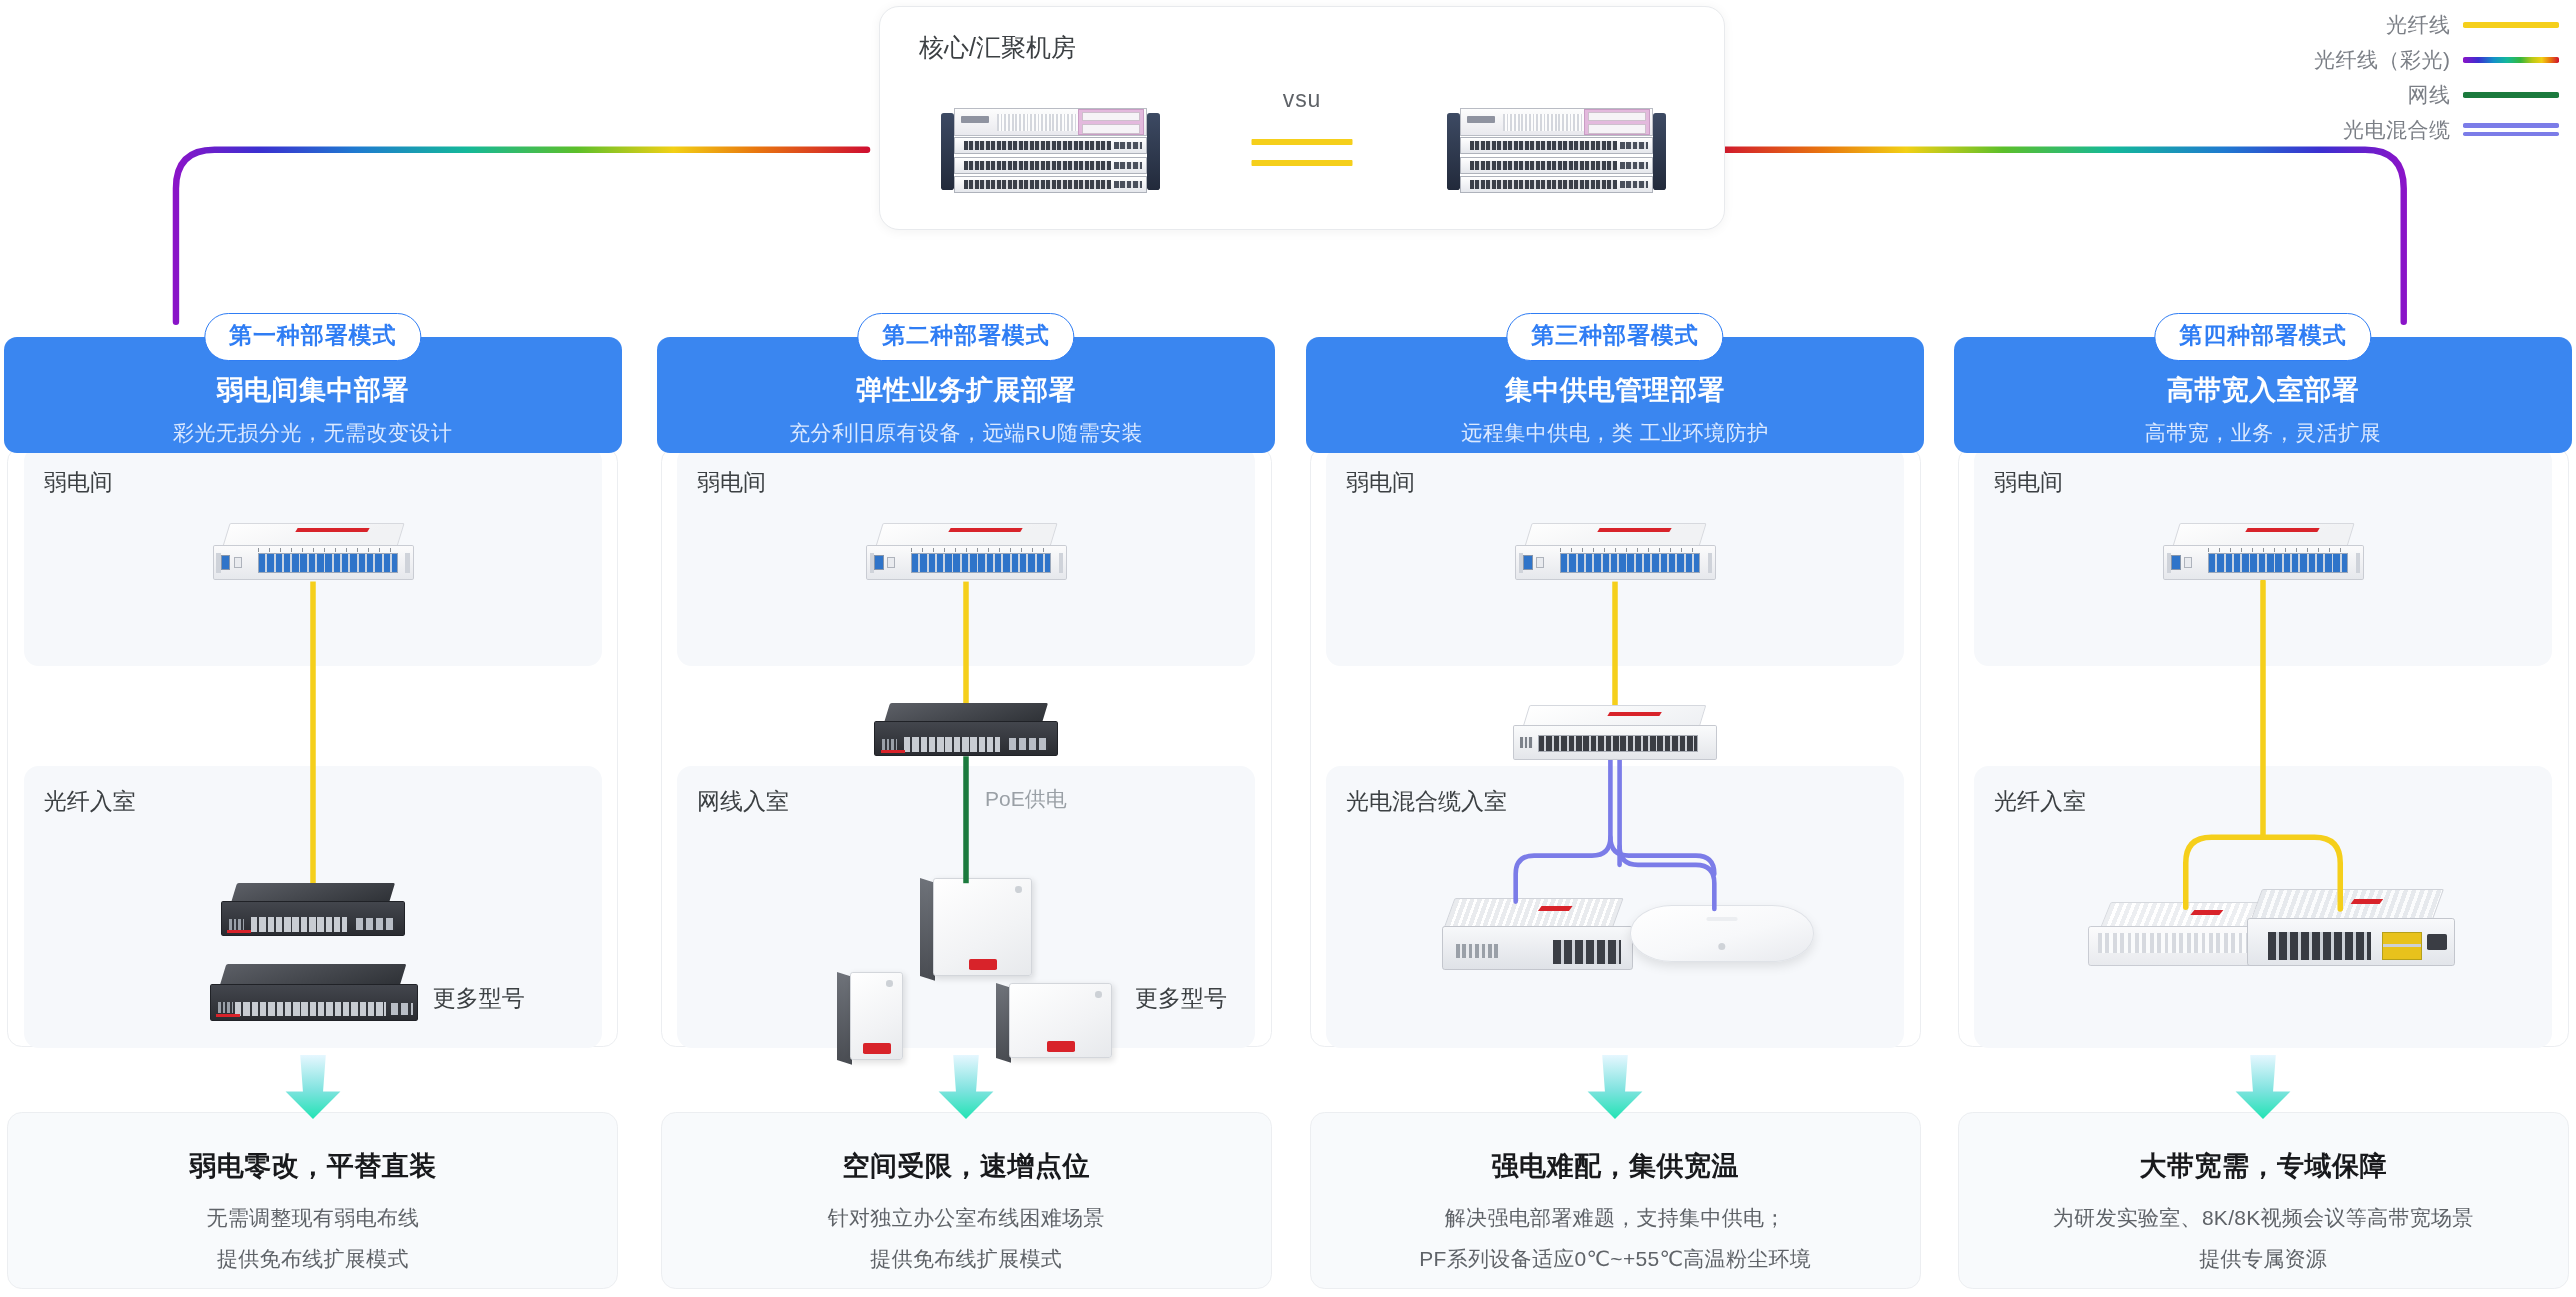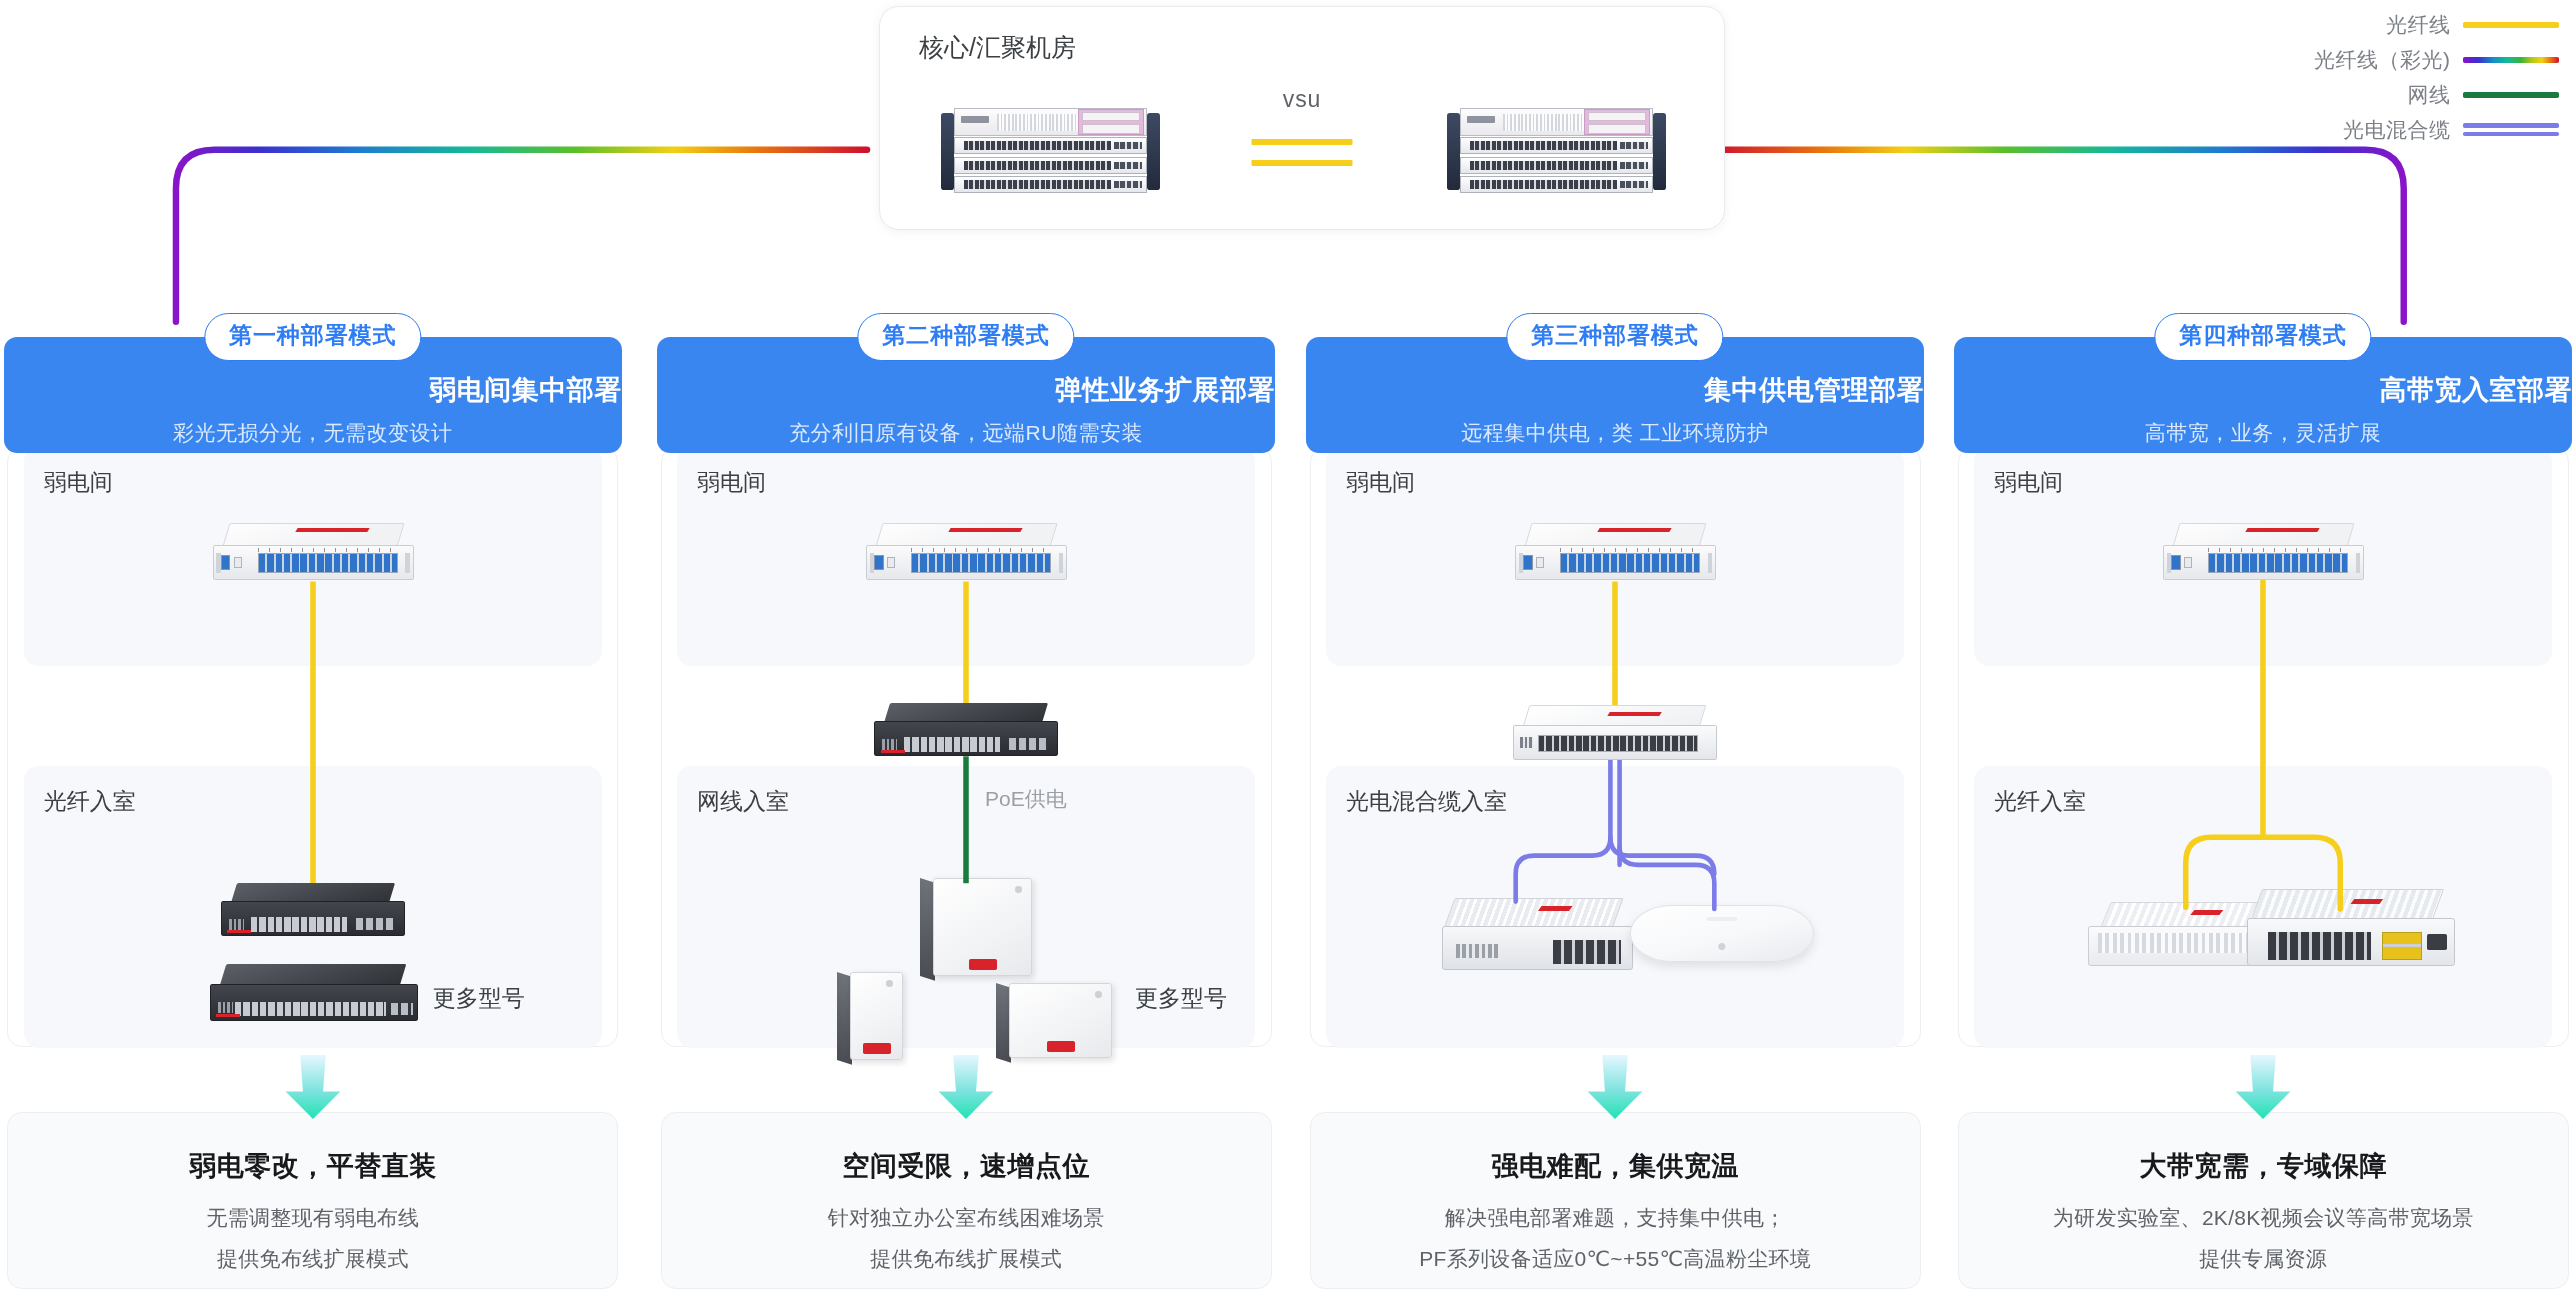--- a/index.html
+++ b/index.html
@@ -90,21 +90,21 @@
     position: absolute; left: 50%; transform: translateX(-50%); top: 0;
     background:#ffffff; border:1.8px solid #2f7df4; border-radius: 24px;
     padding: 6.4px 24px 8.3px; font-size: 23px; font-weight: bold; color:#2f7df4;
     white-space: nowrap; z-index: 8; letter-spacing: 0.9px;
   }
   .head {
     position: absolute; top: 24px; left:0; width: 618px; height: 116px;
     background:#3a86f0; border-radius: 13px; color:#fff; text-align:center;
     z-index: 7;
   }
-  .head-title { font-size: 27px; font-weight: bold; margin-top: 35px; letter-spacing: 0.5px; text-align: right; }
+  .head-title { font-size: 27px; font-weight: bold; margin-top: 35px; letter-spacing: 0.5px; }
   .head-sub { font-size: 21px; margin-top: 11px; color:#dbe9ff; letter-spacing: 0.5px; }
 
   .panel {
     position: absolute; left: 20px; width: 578px;
     background:#f6f8fb; border-radius: 14.7px;
   }
   .panel.upper { top: 134px;  height: 219px; }
   .panel.lower { top: 453px;  height: 282px; }
   .panel-label { position:absolute; left: 20px; top: 20px; font-size: 23px; color:#3c4043; white-space:nowrap; }
 
@@ -642,19 +642,19 @@
     </div>
 
     <div class="more" style="left:478px; top:670px;"></div>
 
     <svg class="arrow" viewBox="0 0 72 70">
       <path d="M 22 0 L 50 0 L 47 40 L 66 40 L 36 70 L 6 40 L 25 40 Z" fill="url(#ag1)"></path>
     </svg>
 
     <div class="summary">
       <div class="sum-title">大带宽需，专域保障</div>
-      <div class="sum-line first">为研发实验室、2K/8K视频会议等高带宽场景</div>
+      <div class="sum-line first">为研发实验室、8K/8K视频会议等高带宽场景</div>
       <div class="sum-line">提供专属资源</div>
     </div>
   </div>
 
 </div>
 
 
 </body></html>

